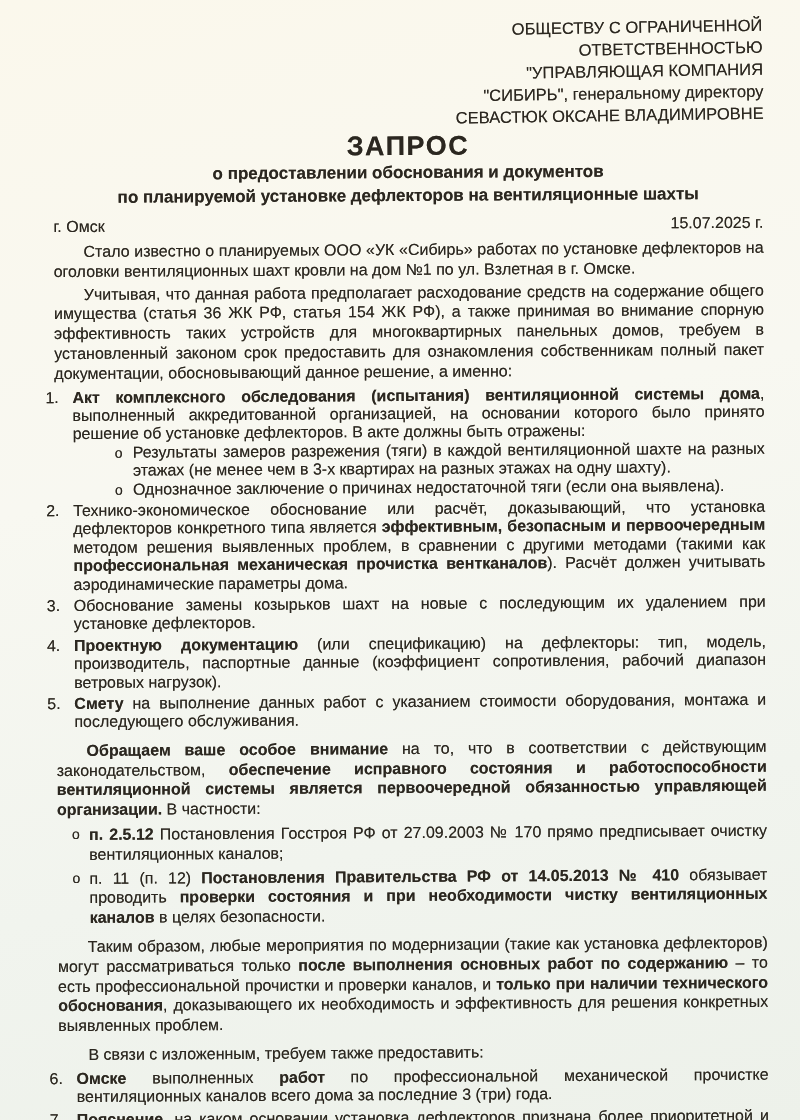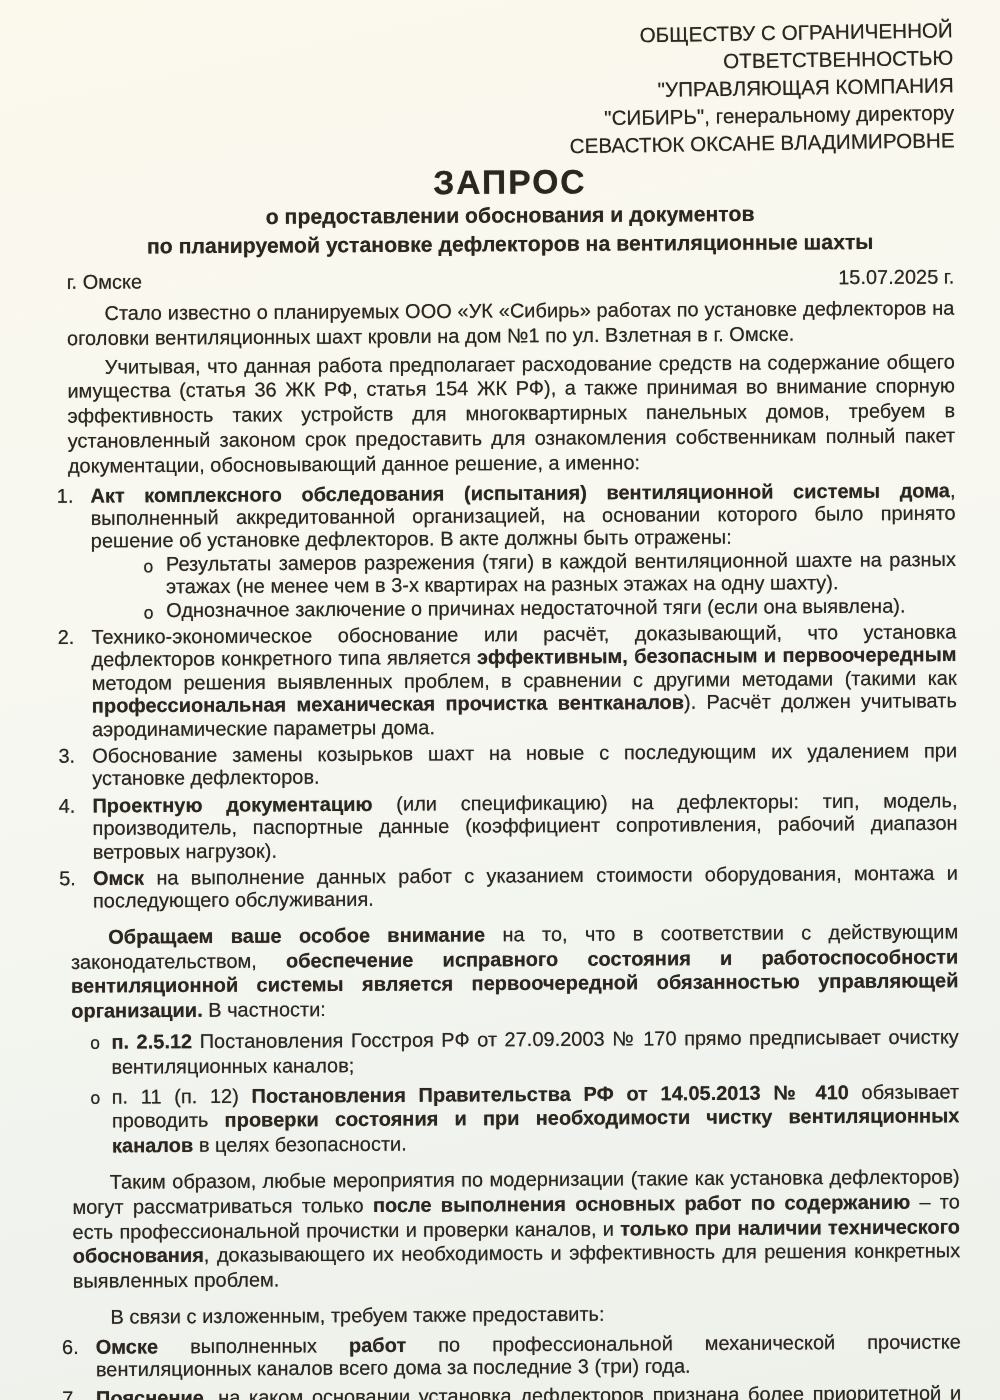--- a/index.html
+++ b/index.html
@@ -45,33 +45,33 @@
       </div>
 
     <div class="doc-title">ЗАПРОС</div>
 
     <div id="subtitle">
         <div class="doc-subtitle">о предоставлении обоснования и документов</div>
         <div class="doc-subtitle">по планируемой установке дефлекторов на вентиляционные шахты</div>
       </div>
 
     <div class="dateline">
-      <span>г. Омске</span>
+      <span>г. Омск</span>
       <span>15.07.2025 г.</span>
     </div>
 
     <p class="para">Стало известно о планируемых ООО «УК «Сибирь» работах по установке дефлекторов на оголовки вентиляционных шахт кровли на дом №1 по ул. Взлетная в г. Омске.</p>
     <p class="para tight">Учитывая, что данная работа предполагает расходование средств на содержание общего имущества (статья 36 ЖК РФ, статья 154 ЖК РФ), а также принимая во внимание спорную эффективность таких устройств для многоквартирных панельных домов, требуем в установленный законом срок предоставить для ознакомления собственникам полный пакет документации, обосновывающий данное решение, а именно:</p>
 
     <div class="olist" id="main-list">
         <div class="oli"><span class="num">1.</span><span><b>Акт комплексного обследования (испытания) вентиляционной системы дома</b>, выполненный аккредитованной организацией, на основании которого было принято решение об установке дефлекторов. В акте должны быть отражены:</span><div class="subli"><span class="mk">o</span><span>Результаты замеров разрежения (тяги) в каждой вентиляционной шахте на разных этажах (не менее чем в 3-х квартирах на разных этажах на одну шахту).</span></div><div class="subli"><span class="mk">o</span><span>Однозначное заключение о причинах недостаточной тяги (если она выявлена).</span></div></div>
         <div class="oli"><span class="num">2.</span><span>Технико-экономическое обоснование или расчёт, доказывающий, что установка дефлекторов конкретного типа является <b>эффективным, безопасным и первоочередным</b> методом решения выявленных проблем, в сравнении с другими методами (такими как <b>профессиональная механическая прочистка вентканалов</b>). Расчёт должен учитывать аэродинамические параметры дома.</span></div>
         <div class="oli"><span class="num">3.</span><span>Обоснование замены козырьков шахт на новые с последующим их удалением при установке дефлекторов.</span></div>
         <div class="oli"><span class="num">4.</span><span><b>Проектную документацию</b> (или спецификацию) на дефлекторы: тип, модель, производитель, паспортные данные (коэффициент сопротивления, рабочий диапазон ветровых нагрузок).</span></div>
-        <div class="oli"><span class="num">5.</span><span><b>Омск</b> на выполнение данных работ с указанием стоимости оборудования, монтажа и последующего обслуживания.</span></div>
+        <div class="oli"><span class="num">5.</span><span><b>Смету</b> на выполнение данных работ с указанием стоимости оборудования, монтажа и последующего обслуживания.</span></div>
       </div>
 
     <p class="para attention"><b>Обращаем ваше особое внимание</b> на то, что в соответствии с действующим законодательством, <b>обеспечение исправного состояния и работоспособности вентиляционной системы является первоочередной обязанностью управляющей организации.</b> В частности:</p>
 
     <div class="llist" id="legal-list">
         <div class="lli"><span class="mk">o</span><span><b>п. 2.5.12</b> Постановления Госстроя РФ от 27.09.2003 № 170 прямо предписывает очистку вентиляционных каналов;</span></div>
         <div class="lli"><span class="mk">o</span><span>п. 11 (п. 12) <b>Постановления Правительства РФ от 14.05.2013 № 410</b> обязывает проводить <b>проверки состояния и при необходимости чистку вентиляционных каналов</b> в целях безопасности.</span></div>
       </div>
 
     <p class="para attention">Таким образом, любые мероприятия по модернизации (такие как установка дефлекторов) могут рассматриваться только <b>после выполнения основных работ по содержанию</b> – то есть профессиональной прочистки и проверки каналов, и <b>только при наличии технического обоснования</b>, доказывающего их необходимость и эффективность для решения конкретных выявленных проблем.</p>

